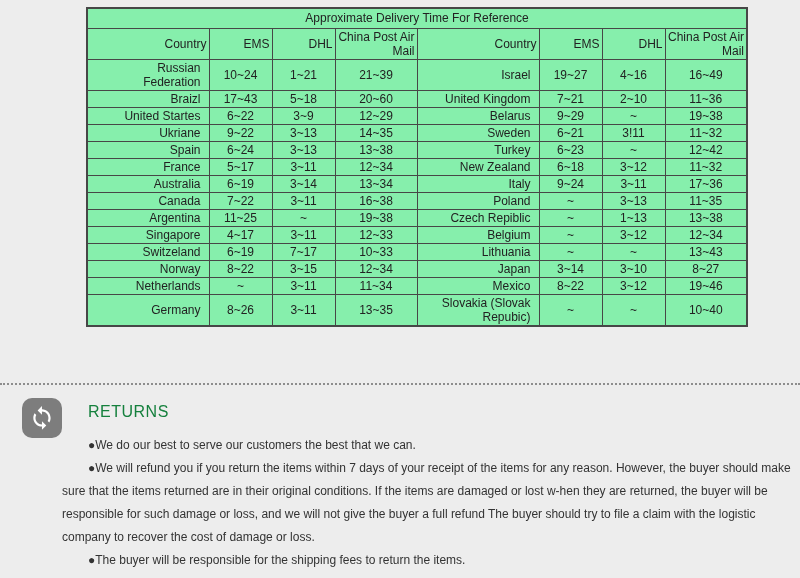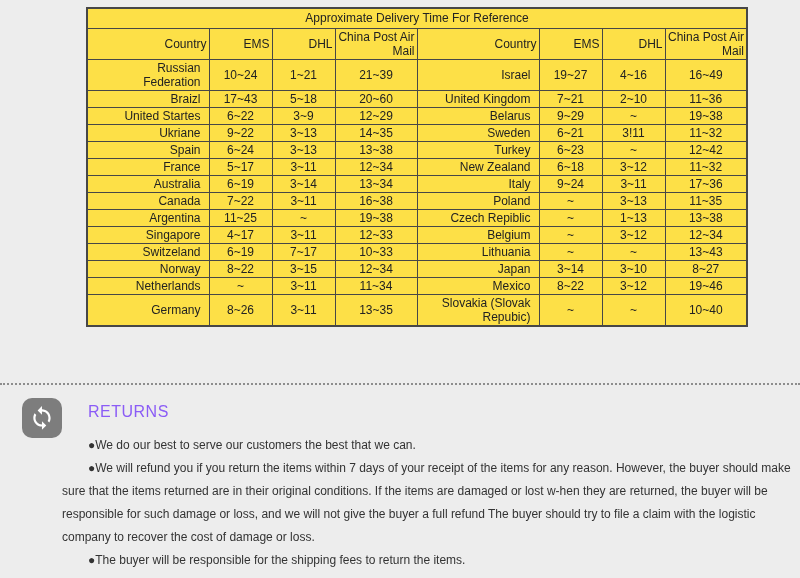--- a/index.html
+++ b/index.html
@@ -17,21 +17,21 @@
   
   .table-wrap {
     position: absolute;
     left: 86px;
     top: 7px;
   }
   table.delivery {
     border-collapse: collapse;
     table-layout: fixed;
     width: 661px;
-    background: #fde047;
+    background: #86efac;
     border: 2px solid #474747;
   }
   table.delivery td, table.delivery th {
     border: 1.5px solid #474747;
     font-size: 12px;
     font-weight: normal;
     color: #222;
     line-height: 14px;
     overflow: hidden;
   }
@@ -76,21 +76,21 @@
     top: 2px;
     width: 40px;
     height: 40px;
   }
   .returns-heading {
     position: absolute;
     left: 88px;
     top: 7px;
     font-size: 16px;
     letter-spacing: 0.5px;
-    color: #8b5cf6;
+    color: #15803d;
   }
   .returns-bullets {
     position: absolute;
     left: 62px;
     top: 38px;
     width: 731px;
   }
   .returns-bullets p {
     font-size: 12px;
     line-height: 23px;

